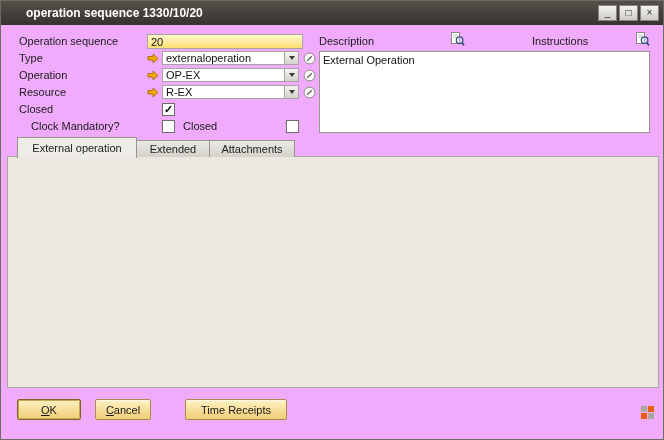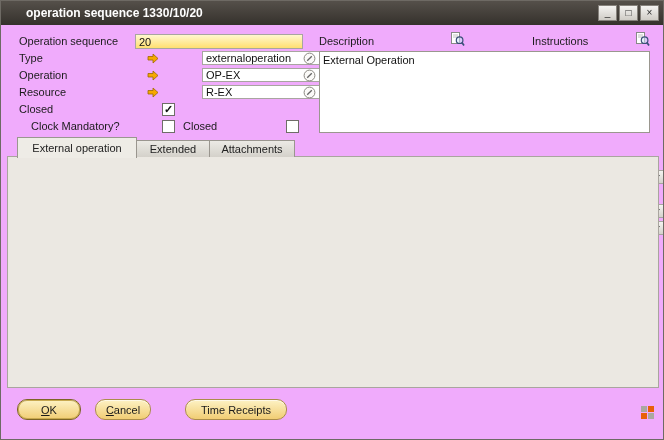--- a/index.html
+++ b/index.html
@@ -9,34 +9,34 @@
   .titlebar{position:absolute;left:0;top:0;right:0;height:24px;background:linear-gradient(#55504a,#35312c);display:flex;align-items:center;box-sizing:border-box;padding:0 4px;}
   .title{color:#ffffff;font-size:12px;font-weight:bold;padding-left:5px;white-space:nowrap;margin-left:16px;}
   .winbtns{margin-left:auto;display:flex;gap:2px;}
   .wbtn{width:19px;height:16px;background:linear-gradient(#f4f3f1,#cfccc6);border:1px solid #86827c;box-sizing:border-box;display:flex;align-items:center;justify-content:center;font-size:10px;line-height:10px;color:#2b2b2b;cursor:default;}
   
   .body{position:absolute;left:0;top:24px;right:0;bottom:0;background:#f0abfc;}
   .label{position:absolute;font-size:11px;line-height:15px;color:#1b1b1b;white-space:nowrap;}
   .input{position:absolute;height:15px;border:1px solid #a8a5a0;background:#ffffff;font-family:"Liberation Sans",sans-serif;font-size:11px;padding:0 3px;box-sizing:border-box;color:#111;outline:none;}
   .input.num{text-align:right;}
   .input.focusfield{background:linear-gradient(#fff8d0,#ffdf70);}
-  .combo{position:absolute;height:14px;background:#ffffff;border:1px solid #a8a5a0;box-sizing:border-box;display:flex;align-items:center;margin-left:40px;}
+  .combo{position:absolute;height:14px;background:#ffffff;border:1px solid #a8a5a0;box-sizing:border-box;display:flex;align-items:center;}
   .combo .val{flex:1;font-size:11px;padding:0 3px;white-space:nowrap;overflow:hidden;color:#111;}
   .cbtn{width:13px;align-self:stretch;background:linear-gradient(#f5f4f1,#d5d2cc);border-left:1px solid #a8a5a0;display:flex;align-items:center;justify-content:center;}
   .tri{width:0;height:0;border-left:3px solid transparent;border-right:3px solid transparent;border-top:4px solid #3c3c3c;}
   .checkbox{position:absolute;width:13px;height:13px;background:#fff;border:1px solid #6f6d68;box-sizing:border-box;text-align:center;font-size:11px;line-height:10px;color:#111;}
   .checkbox[data-checked="true"]::after{content:"✓";font-weight:bold;}
   .iconbox{position:absolute;display:inline-flex;align-items:center;justify-content:center;}
   .textarea{position:absolute;background:#ffffff;border:1px solid #9a978f;box-sizing:border-box;font-size:11px;color:#111;padding:2px 3px;overflow:hidden;}
   
   .tabpanel{position:absolute;left:6px;top:131px;width:652px;height:232px;border:1px solid #a9a59f;box-sizing:border-box;background:#ebe8e2;z-index:1;}
   .tab{position:absolute;height:16px;background:linear-gradient(#eceae5,#d4d1ca);border:1px solid #9a968f;border-bottom:none;box-sizing:content-box;display:flex;align-items:center;justify-content:center;font-size:11px;color:#222;z-index:2;}
   .tab.active{top:112px;height:20px;background:#eeece6;z-index:3;}
   
-  .btn-sap{position:absolute;height:21px;background:linear-gradient(#fdf2c4,#f1cd74);border:1px solid #ab8d4a;border-radius:10px;box-sizing:border-box;display:flex;align-items:center;justify-content:center;font-size:11px;color:#1a1a1a;box-shadow:inset 0 1px 0 rgba(255,255,255,.6);cursor:default;}
+  .btn-sap{position:absolute;height:21px;background:linear-gradient(#fdf2c4,#f1cd74);border:1px solid #ab8d4a;border-radius:2px;box-sizing:border-box;display:flex;align-items:center;justify-content:center;font-size:11px;color:#1a1a1a;box-shadow:inset 0 1px 0 rgba(255,255,255,.6);cursor:default;}
   .btn-sap.focus-btn{border-color:#7d6426;box-shadow:inset 0 0 0 1px #c8a94f, inset 0 1px 0 rgba(255,255,255,.6);}
   .btn-sap .accel{display:block;}
   .btn-sap .accel::first-letter{text-decoration:underline;}
   .grip{position:absolute;left:640px;top:381px;width:14px;height:14px;}
   .grip i{position:absolute;width:6px;height:6px;}
   .grip .g1{left:0;top:0;background:#aaa7a1;}
   .grip .g2{left:7px;top:0;background:#e8600a;}
   .grip .g3{left:0;top:7px;background:#e8600a;}
   .grip .g4{left:7px;top:7px;background:#aaa7a1;}
 </style>
@@ -50,21 +50,21 @@
     <span class="winbtns">
       <span class="wbtn">_</span>
       <span class="wbtn">□</span>
       <span class="wbtn">×</span>
     </span>
   </div>
 
   <div class="body">
 
     <span class="label" style="left:18px;top:9px">Operation sequence</span>
-    <input class="input focusfield" style="left: 134px; top: 9px; width: 168px;" value="20">
+    <input class="input focusfield" style="left: 146px; top: 9px; width: 156px;" value="20">
 
     <span class="label" style="left:18px;top:26px">Type</span>
     <span class="iconbox" style="left:146px;top:28px">
         <svg width="12" height="11">
           <path d="M1 3.5 L6 3.5 L6 1 L11 5.5 L6 10 L6 7 L1 7 Z" fill="#F7A800" stroke="#9a6a00" stroke-width="0.8"></path>
         </svg>
       </span>
     <div class="combo" style="left:161px;top:26px;width:137px">
       <span class="val">externaloperation</span>
       <span class="cbtn">

